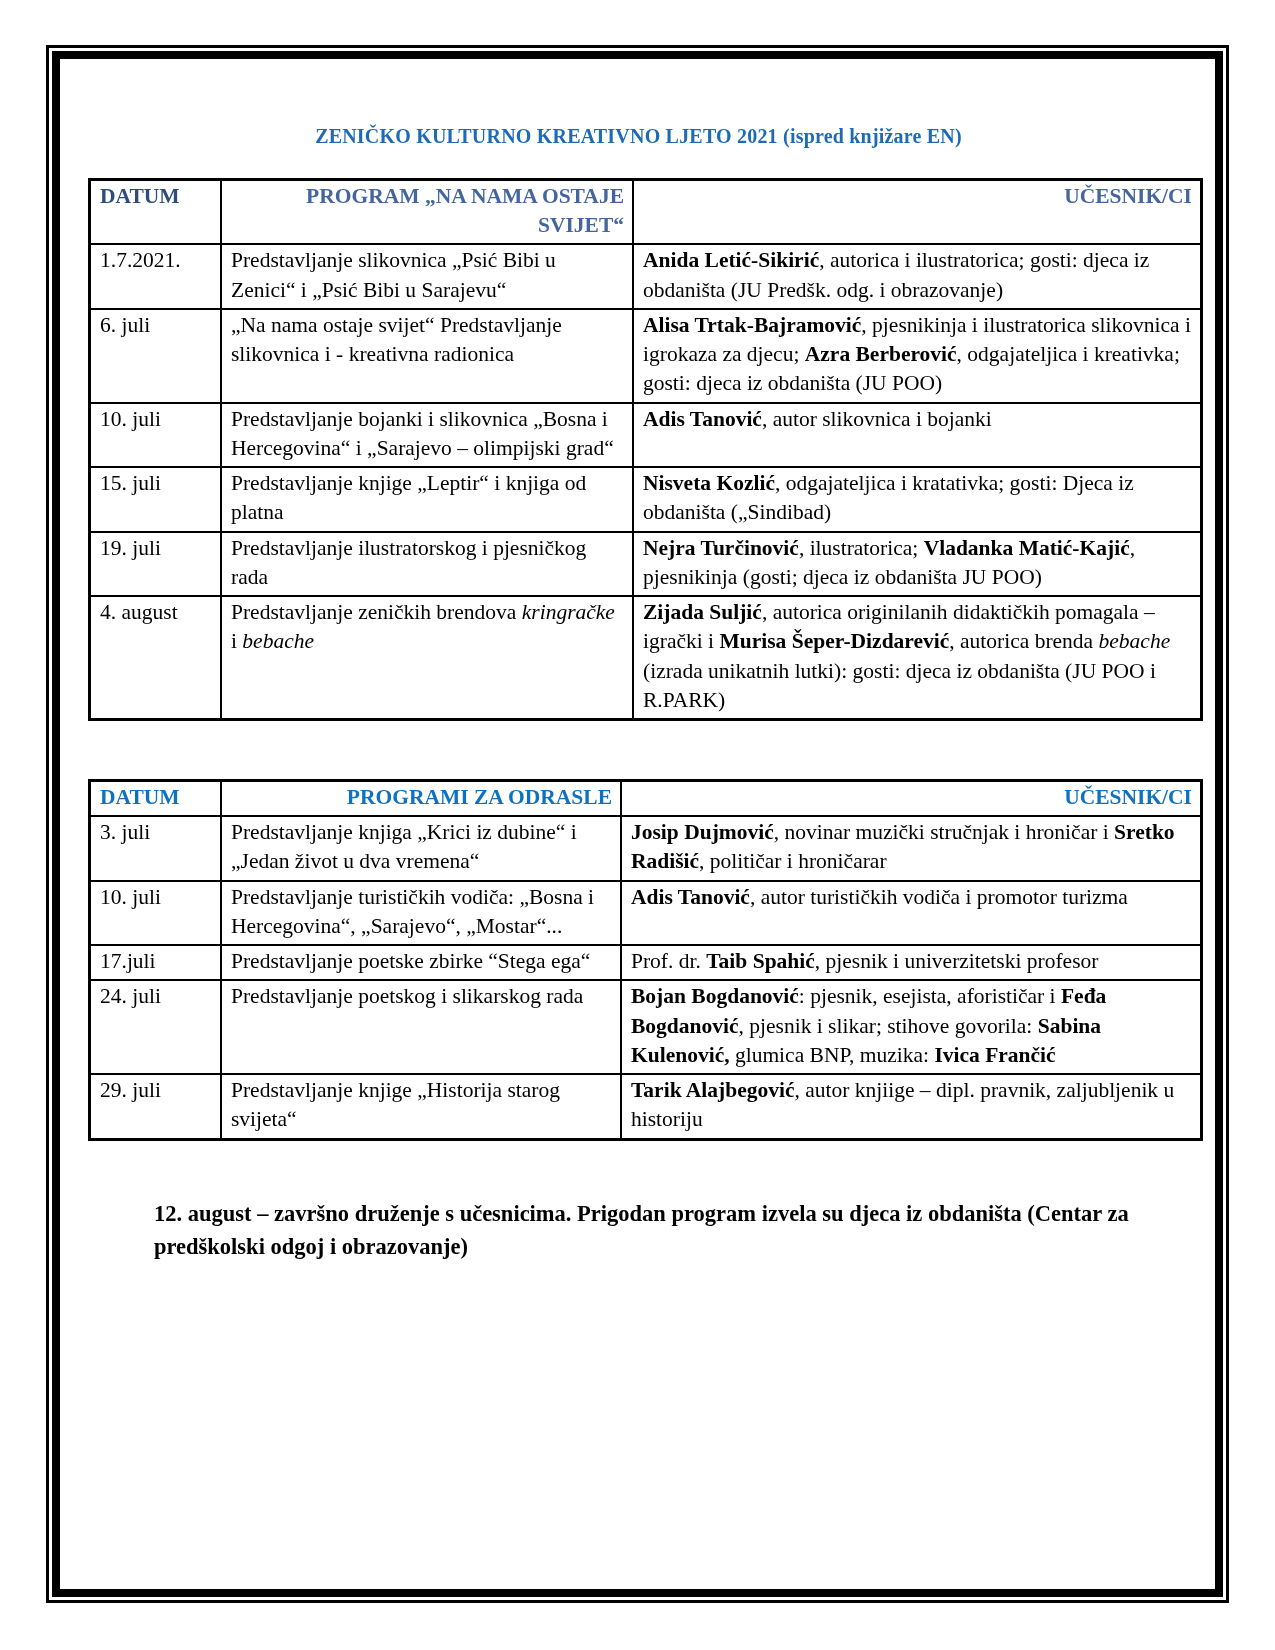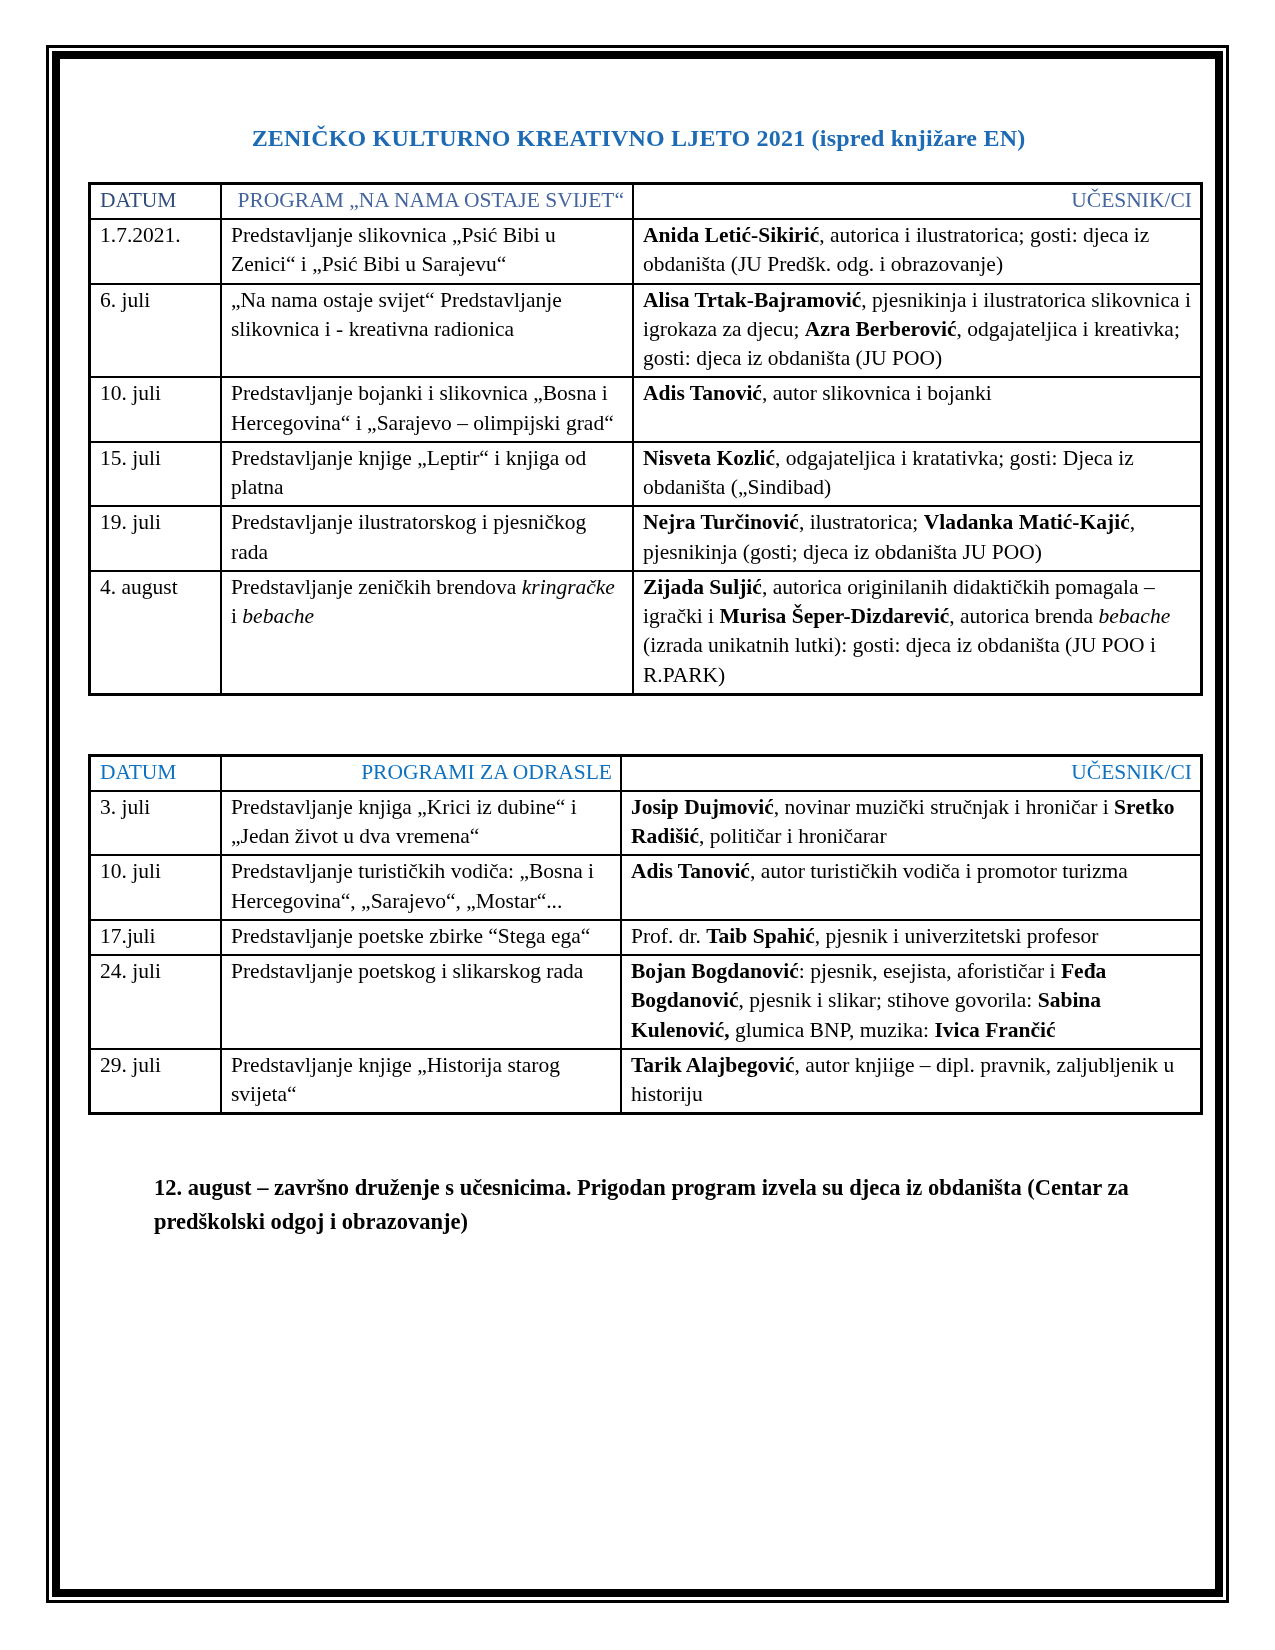--- a/index.html
+++ b/index.html
@@ -13,38 +13,38 @@
     border:3px solid #000;box-sizing:border-box;padding:3px;
   }
   .frame-inner{
     width:100%;height:100%;box-sizing:border-box;
     border:8px solid #000;
     padding:36px 18px 0 20px;
     overflow:hidden;
   }
   .doc-title{
     margin:30px 0 0 0;text-align:center;
-    font-size:24px;font-weight:bold;
+    font-size:20px;font-weight:bold;
     color:var(--title-blue,#1d6bb5);
     letter-spacing:0.2px;
   }
   .doc-title .title-suffix{color:var(--title-blue,#1d6bb5);}
   table.program-table{
     border-collapse:collapse;table-layout:fixed;
     margin-left:8px;width:1062px;
     font-size:21.5px;
   }
   table.program-table td, table.program-table th{
     border:2px solid #000;
     padding:1px 8px 3px 9px;
     vertical-align:top;line-height:1.36;
     overflow:hidden;
   }
   table.program-table{border:3px solid #000;}
-  th{font-weight:normal;}
+  th{font-weight:bold;}
   .t1 th{color:var(--t1-header-blue,#44659e);}
   .t1 th.hc1{color:var(--t1-datum-blue,#2e4d7b);}
   .t2 th{color:var(--t2-header-blue,#0e72c0);}
   th.hc1{text-align:left;}
   th.hc2,th.hc3{text-align:right;}
   td{text-align:left;}
   .t1 .c1{width:112px;}
   .t1 .c2{width:393px;}
   .t1 .c3{width:549px;}
   .t2 .c1{width:112px;}

